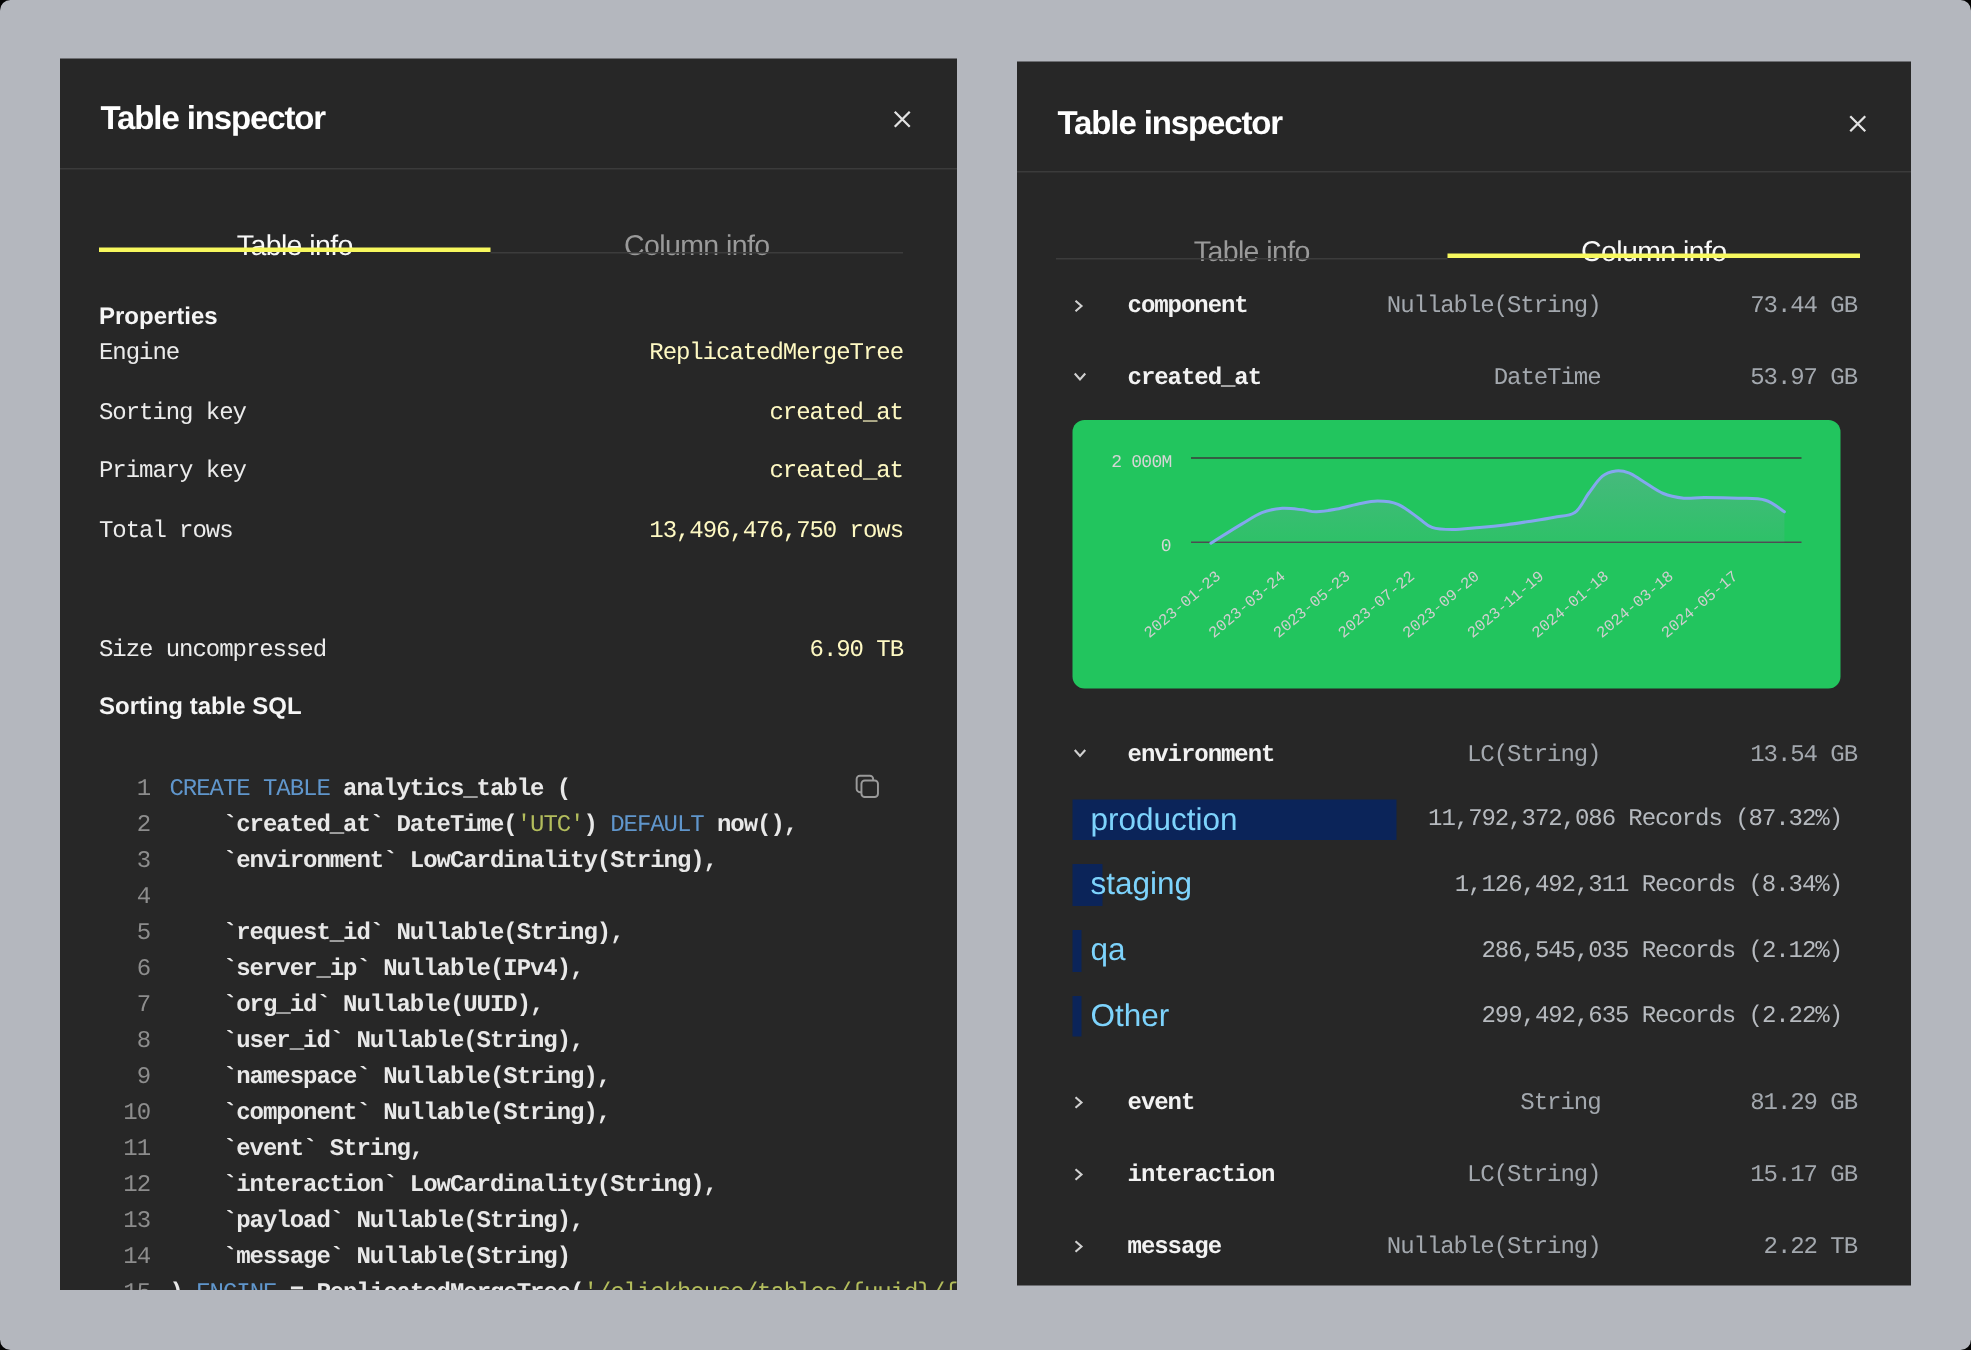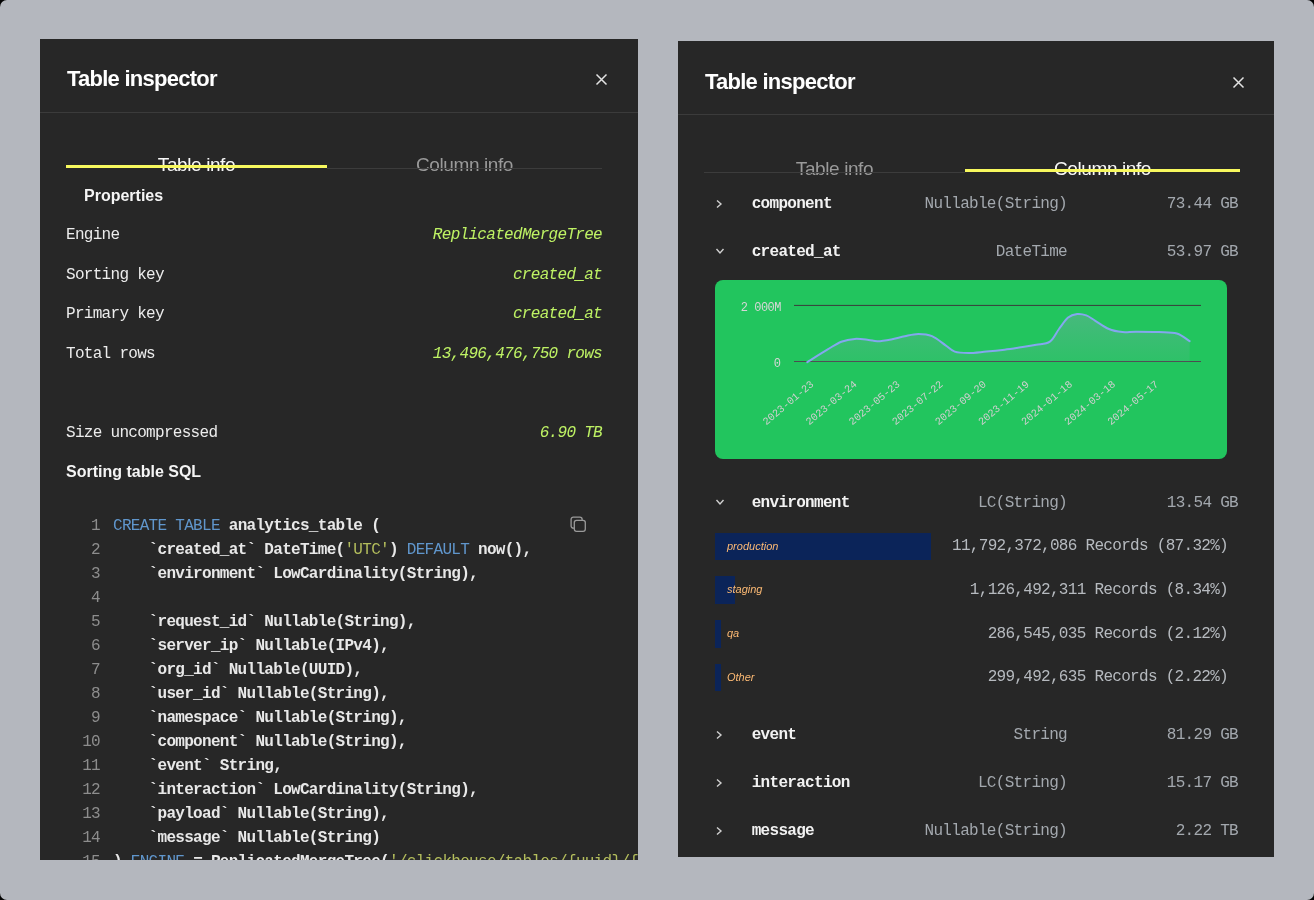--- a/index.html
+++ b/index.html
@@ -20,55 +20,55 @@
   .tab.on{color:#f8f8f8;}
   .t1{left:0;width:261px;}
   .t2{left:261px;width:275px;}
   .ybar{position:absolute;bottom:0;height:2.8px;background:#f7f85e;}
   .gbar{position:absolute;bottom:-1px;height:1px;background:#3c3c3c;}
   .mono{font-family:"Liberation Mono",monospace;font-size:16px;letter-spacing:-0.7px;}
   .h2{position:absolute;left:26px;font-size:16px;font-weight:700;color:#f5f5f5;line-height:16px;}
   
   .prow{position:absolute;left:26px;right:36px;height:24px;line-height:24px;}
   .plbl{float:left;color:#ececec;}
-  .pval{float:right;color:#bef264;font-style:italic;}
+  .pval{float:right;color:#fef9c3;}
   
   .cl{position:absolute;left:0;height:24px;line-height:24px;white-space:pre;}
   .ln{position:absolute;left:0;width:60px;text-align:right;color:#8d8d8d;}
   .ct{position:absolute;left:73px;color:#e8e8e8;font-weight:700;}
   .kw{color:#6096cc;font-weight:400;}
   .str{color:#b3bd5c;font-weight:400;}
   
   .crow{position:absolute;left:26px;right:36px;height:24px;line-height:24px;}
   .chev{position:absolute;left:11px;top:7px;}
   .cname{position:absolute;left:47.7px;color:#f2f2f2;font-weight:700;}
   .ctype{position:absolute;right:171px;color:#a3a8ae;}
   .csize{position:absolute;right:0;color:#a3a8ae;}
   .chart{position:absolute;left:37px;top:239px;width:512px;height:179px;background:#22c55e;border-radius:8px;}
   .bar{position:absolute;left:36.8px;height:27.5px;background:#0b2459;}
-  .blbl{position:absolute;left:49px;color:#fdba74;font-size:11px;height:27.5px;line-height:27.5px;font-style:italic;}
+  .blbl{position:absolute;left:49px;color:#7dd3fc;font-size:21px;height:27.5px;line-height:27.5px;}
   .rec{position:absolute;right:46px;height:24px;line-height:24px;color:#b6babf;}
 </style>
 </head>
 <body>
 <div class="page"></div>
 
 <div class="modal m1">
   <div class="mtitle">Table inspector</div>
   <div class="xbtn"><svg width="15" height="15" viewBox="0 0 15 15">
         <path d="M2.5 2.5 L12.5 12.5 M12.5 2.5 L2.5 12.5" stroke="#e3e3e3" stroke-width="1.5" fill="none"></path>
       </svg></div>
   <div class="hline"></div>
   <div class="tabs">
     <div class="tab on t1">Table info</div>
     <div class="tab t2">Column info</div>
     <div class="ybar" style="left:0;width:261px;"></div>
     <div class="gbar" style="left:261px;right:0;"></div>
   </div>
-  <div class="h2" style="top:149px;margin-left:18px;">Properties</div>
+  <div class="h2" style="top:165px;">Properties</div>
   <div class="prow mono" style="top:184px;">
       <span class="plbl">Engine</span>
       <span class="pval">ReplicatedMergeTree</span>
     </div>
   <div class="prow mono" style="top:223.6px;">
       <span class="plbl">Sorting key</span>
       <span class="pval">created_at</span>
     </div>
   <div class="prow mono" style="top:263.2px;">
       <span class="plbl">Primary key</span>

